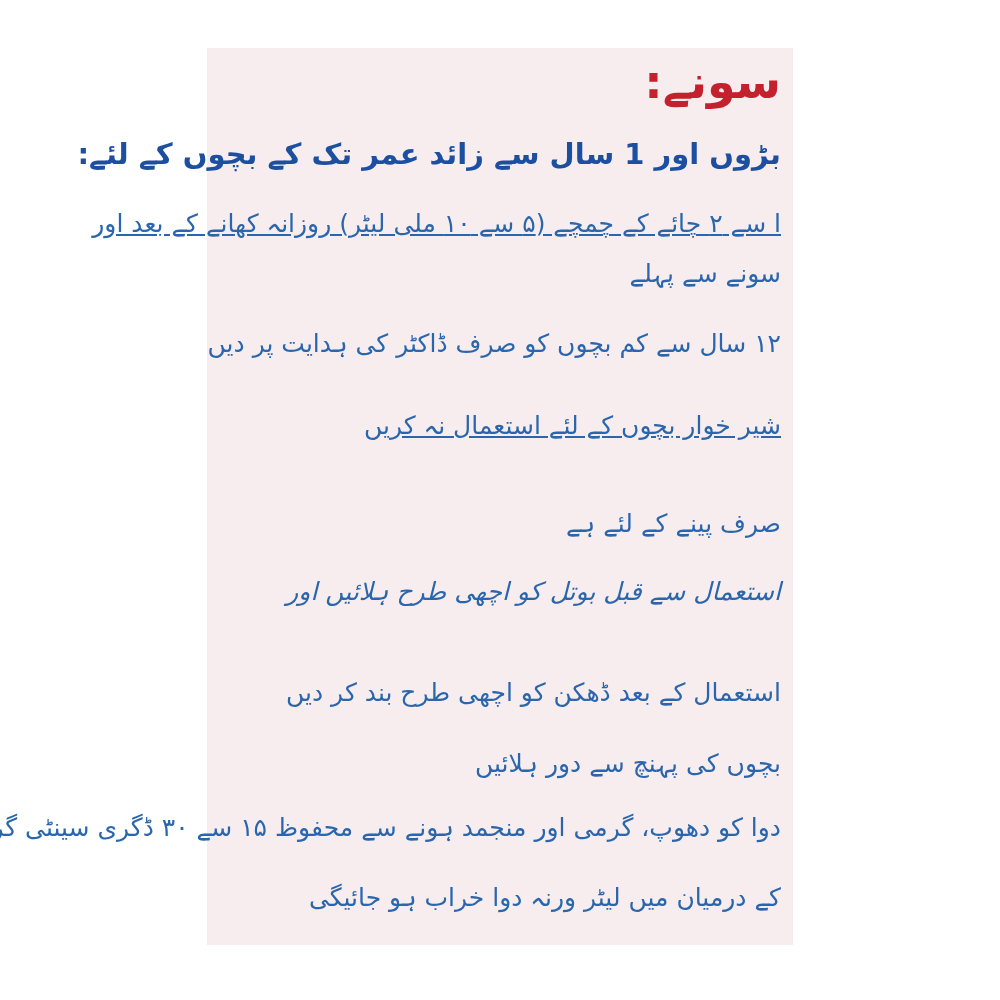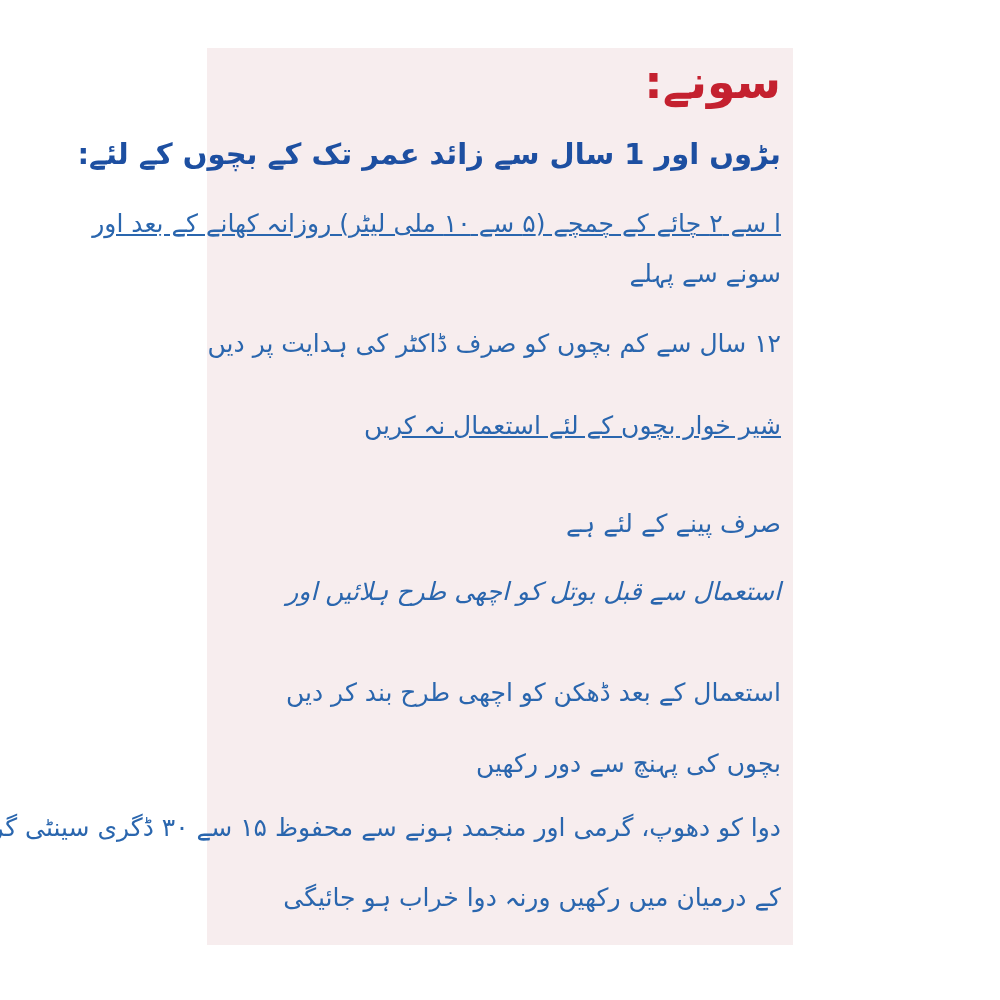--- a/index.html
+++ b/index.html
@@ -78,20 +78,20 @@
     <div class="txt l-under12" lang="ur">۱۲ سال سے کم بچوں کو صرف ڈاکٹر کی ہدایت پر دیں</div>
 
     <div class="txt l-infant" lang="ur">شیر خوار بچوں کے لئے استعمال نہ کریں</div>
 
     <div class="txt l-oral" lang="ur">صرف پینے کے لئے ہے</div>
 
     <div class="txt l-shake" lang="ur">استعمال سے قبل بوتل کو اچھی طرح ہلائیں اور</div>
 
     <div class="txt l-cap" lang="ur">استعمال کے بعد ڈھکن کو اچھی طرح بند کر دیں</div>
 
-    <div class="txt l-reach" lang="ur">بچوں کی پہنچ سے دور رکھیں</div>
+    <div class="txt l-reach" lang="ur">بچوں کی پہنچ سے دور ہلائیں</div>
 
     <div class="txt l-temp" lang="ur">دوا کو دھوپ، گرمی اور منجمد ہونے سے محفوظ ۱۵ سے ۳۰ ڈگری سینٹی گریڈ</div>
 
-    <div class="txt l-spoil" lang="ur">کے درمیان میں رکھیں ورنہ دوا خراب ہو جائیگی</div>
+    <div class="txt l-spoil" lang="ur">کے درمیان میں لیٹر ورنہ دوا خراب ہو جائیگی</div>
 
   </div>
 </div>
 
 </body></html>

